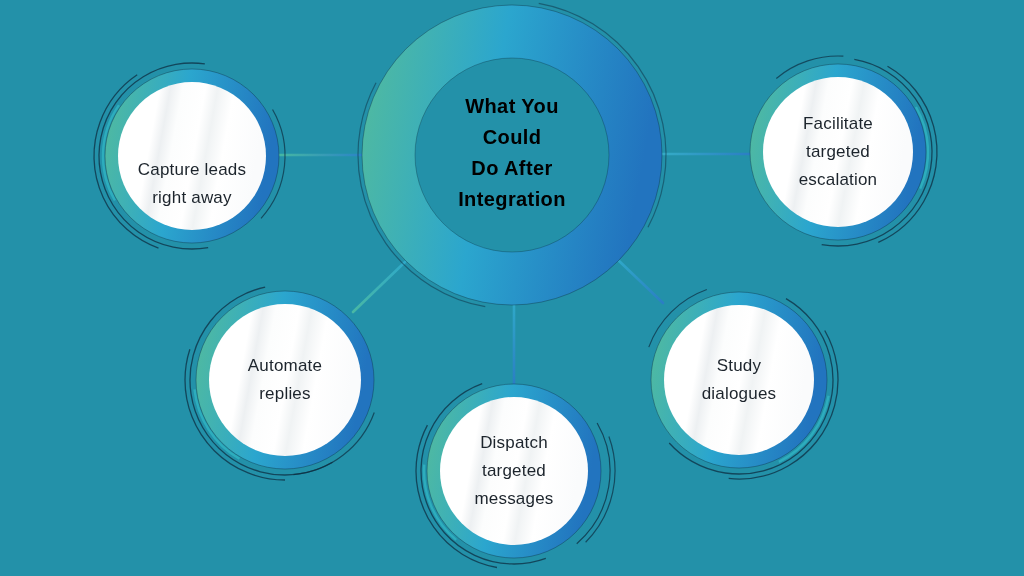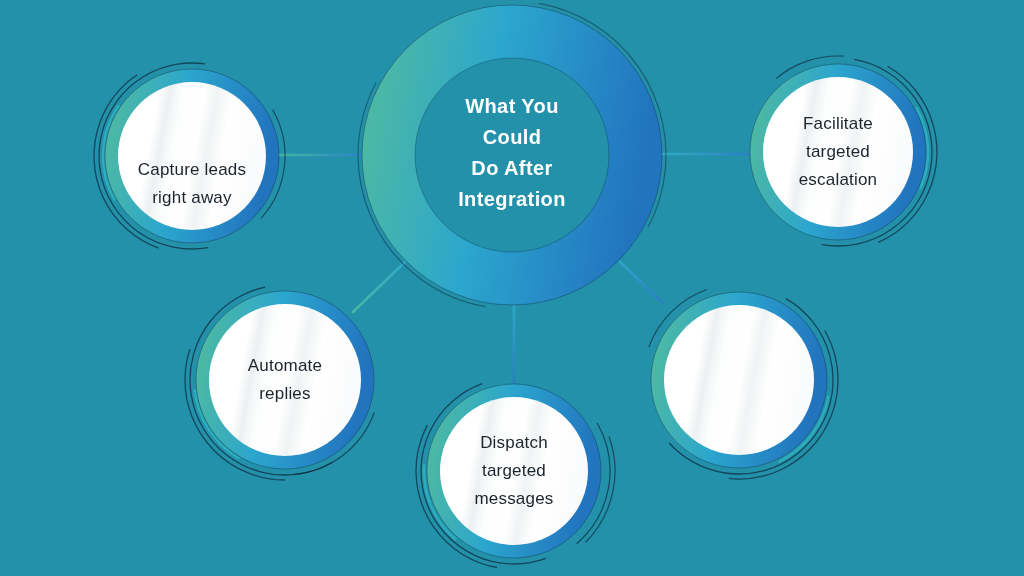--- a/index.html
+++ b/index.html
@@ -9,21 +9,21 @@
     font-family:"Liberation Sans",sans-serif;
   }
   .stage svg{position:absolute;left:0;top:0;}
   .label{
     position:absolute;text-align:center;white-space:pre-line;
     color:#1C242C;font-size:17px;line-height:28px;letter-spacing:.2px;
   }
   .title{
     left:412px;top:91px;width:200px;
     font-size:20px;line-height:31px;font-weight:700;letter-spacing:.4px;
-    color:#ffffff;
+    color:#000000;
   }
   .n1{left:112px;top:128px;width:160px;margin-top:28px;}
   .n2{left:758px;top:110px;width:160px;}
   .n3{left:205px;top:352px;width:160px;}
   .n4{left:434px;top:429px;width:160px;}
   .n5{left:659px;top:352px;width:160px;}
 </style>
 </head>
 <body>
 
@@ -142,13 +142,15 @@
 targeted
 escalation</div>
 
   <div class="label n3">Automate
 replies</div>
 
   <div class="label n4">Dispatch
 targeted
 messages</div>
 
+  <div class="label n5">Study
+dialogues</div>
 </div>
 
 </body></html>

